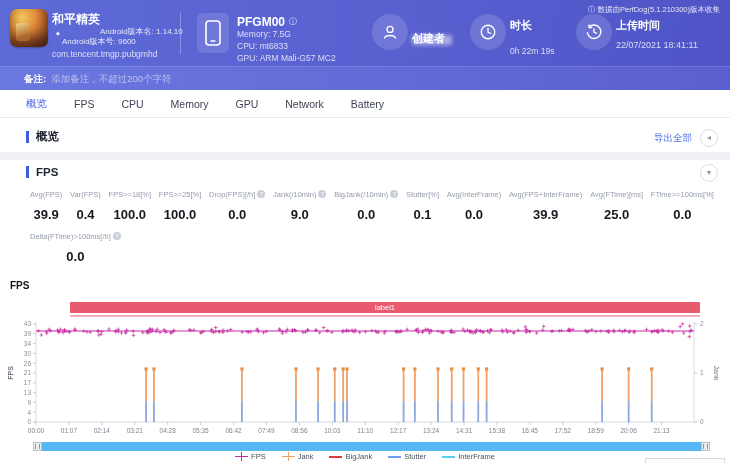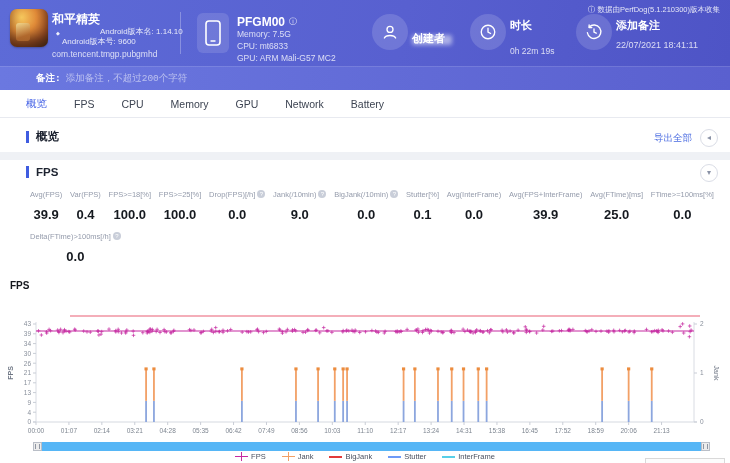--- a/index.html
+++ b/index.html
@@ -24,22 +24,22 @@
        background:rgba(255,255,255,.13);display:flex;align-items:center;justify-content:center;}
   .circle-ic{position:absolute;width:36px;height:36px;border-radius:50%;background:rgba(255,255,255,.15);
        display:flex;align-items:center;justify-content:center;}
   .info-dot{display:inline-block;margin-left:4px;color:rgba(255,255,255,.8);font-size:8px;vertical-align:2px;}
   .blur-name{position:absolute;left:412px;top:35px;width:40px;height:10px;border-radius:2px;
        background:rgba(255,255,255,.5);filter:blur(2px);}
   .collect{position:absolute;right:10px;top:5px;font-size:7.5px;color:rgba(255,255,255,.85);}
 
   
   .note{position:absolute;left:0;top:66px;width:730px;height:24px;line-height:24px;
-        background:linear-gradient(90deg,#6b78e0,#5a60cf);padding-left:36px;box-sizing:border-box;
-        font-size:9.5px;border-top:1px solid rgba(255,255,255,.12);font-family:Liberation Mono, monospace;}
+        background:linear-gradient(90deg,#6b78e0,#5a60cf);padding-left:24px;box-sizing:border-box;
+        font-size:9.5px;border-top:1px solid rgba(255,255,255,.12);}
   .note b{color:#fff;font-weight:bold;}
   .note span.ph{color:rgba(255,255,255,.55);margin-left:5px;}
 
   
   .tabs{position:absolute;left:0;top:90px;width:730px;height:28px;display:flex;align-items:center;
         padding-left:26px;box-sizing:border-box;gap:27px;border-bottom:1px solid #e8eaf0;background:#fff;}
   .tab{font-size:10.5px;color:#3d4452;cursor:pointer;}
   .tab.active{color:#4663e6;}
 
   
@@ -134,21 +134,21 @@
     <div class="abs h-name" style="left:510px;top:18px;font-size:11px;">时长</div>
     <div class="abs h-dim" style="left:510px;top:46px;">0h 22m 19s</div>
 
     <div class="circle-ic" style="left:576px;top:14px;">
       <svg width="18" height="18" viewBox="0 0 24 24">
         <path d="M5.5 5.5 A9 9 0 1 1 3.2 13" fill="none" stroke="#fff" stroke-width="1.8" stroke-linecap="round"></path>
         <path d="M5.5 2.5v3.5H9" fill="none" stroke="#fff" stroke-width="1.8" stroke-linecap="round" stroke-linejoin="round"></path>
         <path d="M12 8v4l3 1.6" fill="none" stroke="#fff" stroke-width="1.8" stroke-linecap="round"></path>
       </svg>
     </div>
-    <div class="abs h-name" style="left:616px;top:18px;font-size:11px;">添加备注</div>
+    <div class="abs h-name" style="left:616px;top:18px;font-size:11px;">上传时间</div>
     <div class="abs h-dim" style="left:616px;top:40px;font-size:9px;">22/07/2021 18:41:11</div>
 
     <div class="collect">
       <span>ⓘ</span>
       <span>数据由PerfDog(5.1.210300)版本收集</span>
     </div>
   </div>
 
   <div class="note">
     <b>备注:</b><span class="ph">添加备注，不超过200个字符</span>
@@ -231,20 +231,21 @@
     </div>
   <div class="abs" style="left:30px;top:232px;" id="stats-row2">
       <div class="stat">
         <div class="lb">Delta(FTime)&gt;100ms[/h]<span class="help">?</span></div>
         <div class="val">0.0</div>
       </div>
     </div>
 
   <div class="fps-title">FPS</div>
 
+  <div class="lbl1">label1</div>
   <div class="lbl1-sub"></div>
 
   <svg class="chart" id="chart-svg" width="716" height="121">
       <line x1="30" y1="3" x2="30" y2="103" stroke="#d9dce3" stroke-width="1"></line>
       <line x1="688" y1="3" x2="688" y2="103" stroke="#d9dce3" stroke-width="1"></line>
       <line x1="27" y1="103" x2="691" y2="103" stroke="#d5d9e0" stroke-width="1"></line>
       <line x1="27" y1="5" x2="30" y2="5" stroke="#c9cdd6"></line>
       <text x="25" y="7.3" font-size="6.5" fill="#888f9b" text-anchor="end">43</text>
       <line x1="27" y1="14.8" x2="30" y2="14.8" stroke="#c9cdd6"></line>
       <text x="25" y="17.1" font-size="6.5" fill="#888f9b" text-anchor="end">39</text>

